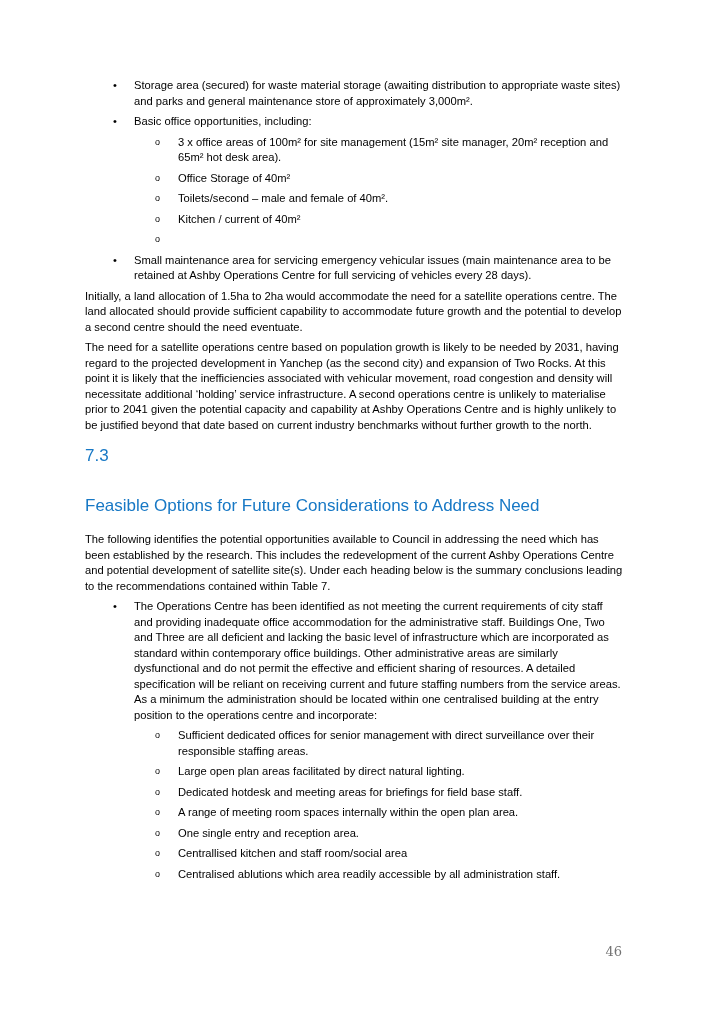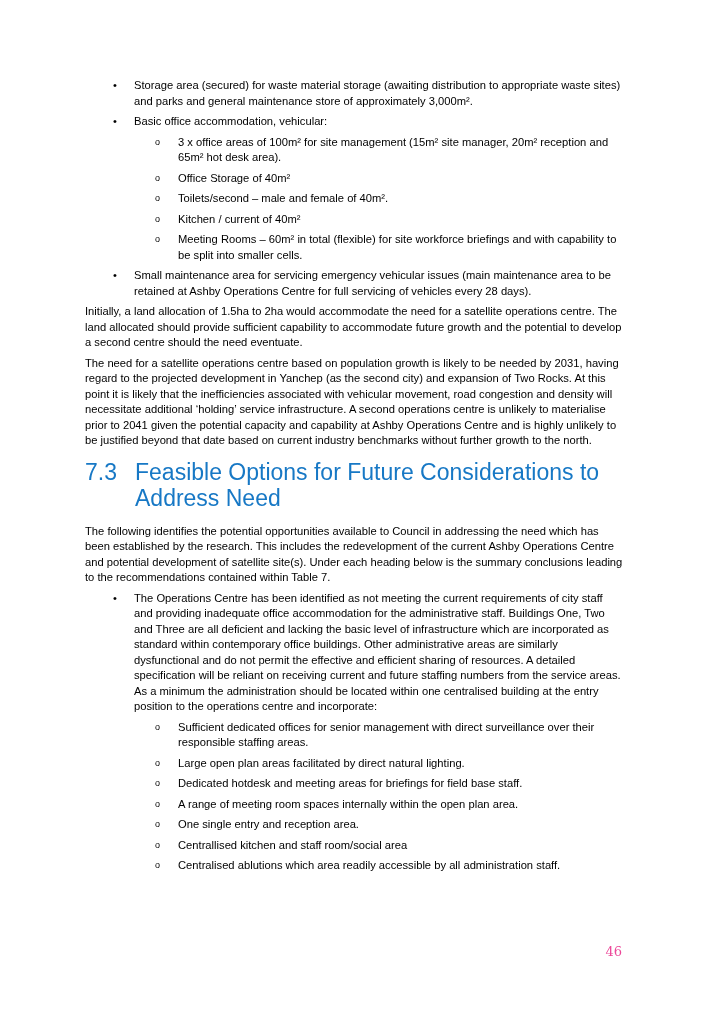--- a/index.html
+++ b/index.html
@@ -24,68 +24,68 @@
   .paragraph { margin: 0 0 5px 0; }
   .list-item { display: flex; margin: 0 0 5px 0; }
   .list-item.level1 { padding-left: 28px; }
   .list-item.level1 > .marker { flex: 0 0 21px; width: 21px; }
   .list-item.level2 { padding-left: 70px; }
   .list-item.level2 > .marker { flex: 0 0 23px; width: 23px; font-size: 9px; }
   .list-item > .marker { line-height: 15.5px; }
   .list-item > .item-text { flex: 1 1 auto; }
   .section-heading {
     display: flex;
-    font-size: 23px;
+    font-size: 17px;
     line-height: 26px;
     font-weight: 400;
     margin: 10px 0 13px 0;
+    flex-direction: column;
   }
   .section-heading .heading-number { flex: 0 0 50px; width: 50px; }
   .subheading { font-weight: bold; margin: 0 0 5px 0; }
   .page-number {
     position: absolute;
     right: 84px;
     bottom: 62px;
     font-family: "DejaVu Serif", serif;
     font-size: 13px;
-    color: #ec4899;
+    color: #737373;
   }
 </style>
 </head>
 <body>
 
 <div class="page">
   <div class="doc-body">
       <div class="list-item level1">
         <span class="marker">•</span>
         <span class="item-text">Storage area (secured) for waste material storage (awaiting distribution to appropriate waste sites) and parks and general maintenance store of approximately 3,000m².</span>
       </div>
       <div class="list-item level1">
         <span class="marker">•</span>
-        <span class="item-text">Basic office accommodation, vehicular:</span>
+        <span class="item-text">Basic office opportunities, including:</span>
       </div>
       <div class="list-item level2">
         <span class="marker">o</span>
         <span class="item-text">3 x office areas of 100m² for site management (15m² site manager, 20m² reception and 65m² hot desk area).</span>
       </div>
       <div class="list-item level2">
         <span class="marker">o</span>
         <span class="item-text">Office Storage of 40m²</span>
       </div>
       <div class="list-item level2">
         <span class="marker">o</span>
         <span class="item-text">Toilets/second – male and female of 40m².</span>
       </div>
       <div class="list-item level2">
         <span class="marker">o</span>
         <span class="item-text">Kitchen / current of 40m²</span>
       </div>
       <div class="list-item level2">
         <span class="marker">o</span>
-        <span class="item-text">Meeting Rooms – 60m² in total (flexible) for site workforce briefings and with capability to be split into smaller cells.</span>
       </div>
       <div class="list-item level1">
         <span class="marker">•</span>
         <span class="item-text">Small maintenance area for servicing emergency vehicular issues (main maintenance area to be retained at Ashby Operations Centre for full servicing of vehicles every 28 days).</span>
       </div>
       <p class="paragraph">Initially, a land allocation of 1.5ha to 2ha would accommodate the need for a satellite operations centre. The land allocated should provide sufficient capability to accommodate future growth and the potential to develop a second centre should the need eventuate.</p>
       <p class="paragraph">The need for a satellite operations centre based on population growth is likely to be needed by 2031, having regard to the projected development in Yanchep (as the second city) and expansion of Two Rocks. At this point it is likely that the inefficiencies associated with vehicular movement, road congestion and density will necessitate additional ‘holding’ service infrastructure. A second operations centre is unlikely to materialise prior to 2041 given the potential capacity and capability at Ashby Operations Centre and is highly unlikely to be justified beyond that date based on current industry benchmarks without further growth to the north.</p>
       <div class="section-heading" style="color: rgb(23, 120, 197);">
         <span class="heading-number">7.3</span>
         <span class="heading-title">Feasible Options for Future Considerations to Address Need</span>

